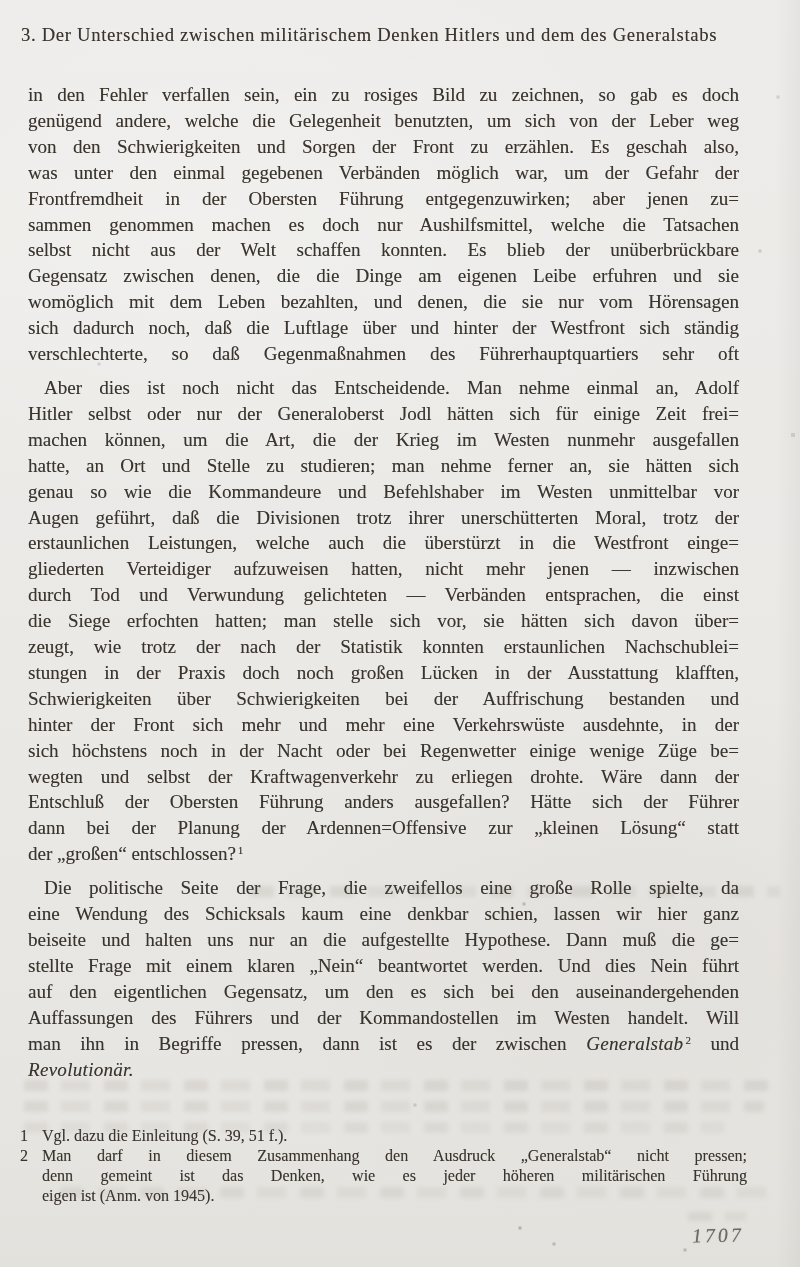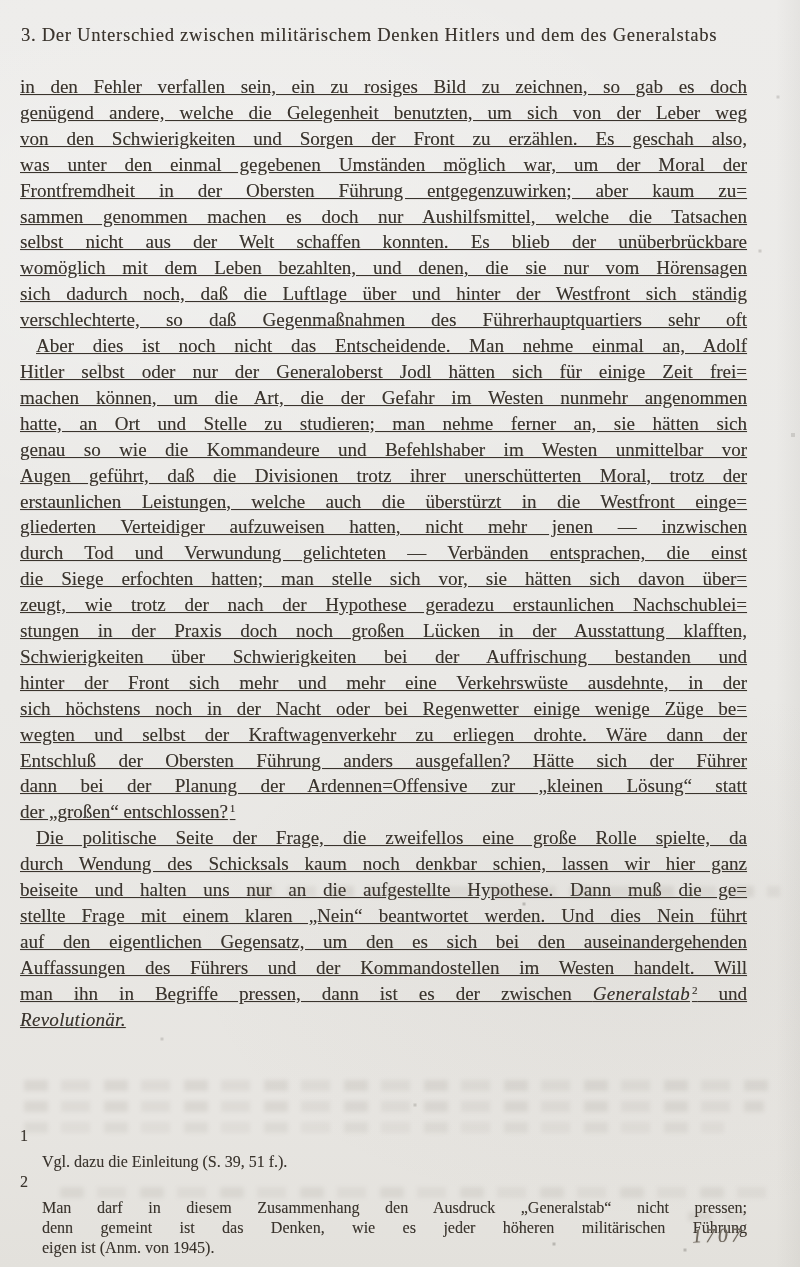--- a/index.html
+++ b/index.html
@@ -28,34 +28,34 @@
     position:absolute;left:21px;top:25px;width:740px;
     font-size:18.5px;letter-spacing:.75px;white-space:nowrap;
     color:var(--ink);
     text-shadow:.2px .2px .3px rgba(58,52,45,.45);
   }
   .body-text{
     position:absolute;left:20px;top:74px;width:727px;
     font-size:19px;line-height:25.9px;
     text-shadow:.2px .2px .35px rgba(58,52,45,.4);
   }
-  .para{margin:0;text-decoration:underline;}
+  .para{margin:8px;}
   .line{text-align:justify;text-align-last:justify;}
   .line.last{text-align-last:left;}
   .line.indent{text-indent:16px;}
   sup{font-size:11px;line-height:0;vertical-align:6px;margin-left:2px;}
   i{font-style:italic;letter-spacing:.3px;}
   .footnotes{
     position:absolute;left:20px;top:1126px;width:727px;
     font-size:16px;line-height:20px;
     text-shadow:.2px .2px .3px rgba(58,52,45,.35);
   }
   .fn{display:flex;align-items:flex-start;}
   .fn-marker{width:22px;flex:0 0 22px;}
-  .fn-text{flex:1;margin-top:26px;}
+  .fn-text{flex:1;}
   .page-number{
     position:absolute;right:56px;top:1224px;
     font-size:20px;letter-spacing:3px;color:var(--pn);
     transform:skewX(-8deg) rotate(-1deg);
     text-shadow:0 0 1px rgba(111,104,94,.5);
   }
   
   .ghost{
     position:absolute;height:11px;pointer-events:none;
     filter:blur(2.2px);
@@ -91,52 +91,53 @@
 
 <div class="page" style="--paper: #eae9e6; --ink: #3a342d; --pn: #6f685e;">
 
   <div class="running-head">3. Der Unterschied zwischen militärischem Denken Hitlers und dem des Generalstabs</div>
 
   <div class="body-text">
       <div class="para">
         <div class="line">in den Fehler verfallen sein, ein zu rosiges Bild zu zeichnen, so gab es doch</div>
         <div class="line">genügend andere, welche die Gelegenheit benutzten, um sich von der Leber weg</div>
         <div class="line">von den Schwierigkeiten und Sorgen der Front zu erzählen. Es geschah also,</div>
-        <div class="line">was unter den einmal gegebenen Umständen möglich war, um der Moral der</div>
-        <div class="line">Frontfremdheit in der Obersten Führung entgegenzuwirken; aber kaum zu=</div>
+        <div class="line">was unter den einmal gegebenen Verbänden möglich war, um der Gefahr der</div>
+        <div class="line">Frontfremdheit in der Obersten Führung entgegenzuwirken; aber jenen zu=</div>
         <div class="line">sammen genommen machen es doch nur Aushilfsmittel, welche die Tatsachen</div>
         <div class="line">selbst nicht aus der Welt schaffen konnten. Es blieb der unüberbrückbare</div>
+        <div class="line">Gegensatz zwischen denen, die die Dinge am eigenen Leibe erfuhren und sie</div>
         <div class="line">womöglich mit dem Leben bezahlten, und denen, die sie nur vom Hörensagen</div>
         <div class="line">sich dadurch noch, daß die Luftlage über und hinter der Westfront sich ständig</div>
         <div class="line">verschlechterte, so daß Gegenmaßnahmen des Führerhauptquartiers sehr oft</div>
       </div>
       <div class="para">
         <div class="line indent">Aber dies ist noch nicht das Entscheidende. Man nehme einmal an, Adolf</div>
         <div class="line">Hitler selbst oder nur der Generaloberst Jodl hätten sich für einige Zeit frei=</div>
-        <div class="line">machen können, um die Art, die der Gefahr im Westen nunmehr angenommen</div>
+        <div class="line">machen können, um die Art, die der Krieg im Westen nunmehr ausgefallen</div>
         <div class="line">hatte, an Ort und Stelle zu studieren; man nehme ferner an, sie hätten sich</div>
         <div class="line">genau so wie die Kommandeure und Befehlshaber im Westen unmittelbar vor</div>
         <div class="line">Augen geführt, daß die Divisionen trotz ihrer unerschütterten Moral, trotz der</div>
         <div class="line">erstaunlichen Leistungen, welche auch die überstürzt in die Westfront einge=</div>
         <div class="line">gliederten Verteidiger aufzuweisen hatten, nicht mehr jenen — inzwischen</div>
         <div class="line">durch Tod und Verwundung gelichteten — Verbänden entsprachen, die einst</div>
         <div class="line">die Siege erfochten hatten; man stelle sich vor, sie hätten sich davon über=</div>
-        <div class="line">zeugt, wie trotz der nach der Hypothese geradezu erstaunlichen Nachschublei=</div>
+        <div class="line">zeugt, wie trotz der nach der Statistik konnten erstaunlichen Nachschublei=</div>
         <div class="line">stungen in der Praxis doch noch großen Lücken in der Ausstattung klafften,</div>
         <div class="line">Schwierigkeiten über Schwierigkeiten bei der Auffrischung bestanden und</div>
         <div class="line">hinter der Front sich mehr und mehr eine Verkehrswüste ausdehnte, in der</div>
         <div class="line">sich höchstens noch in der Nacht oder bei Regenwetter einige wenige Züge be=</div>
         <div class="line">wegten und selbst der Kraftwagenverkehr zu erliegen drohte. Wäre dann der</div>
         <div class="line">Entschluß der Obersten Führung anders ausgefallen? Hätte sich der Führer</div>
         <div class="line">dann bei der Planung der Ardennen=Offensive zur „kleinen Lösung“ statt</div>
         <div class="line last">der „großen“ entschlossen?<sup>1</sup></div>
       </div>
       <div class="para">
         <div class="line indent">Die politische Seite der Frage, die zweifellos eine große Rolle spielte, da</div>
-        <div class="line">durch Wendung des Schicksals kaum noch denkbar schien, lassen wir hier ganz</div>
+        <div class="line">eine Wendung des Schicksals kaum eine denkbar schien, lassen wir hier ganz</div>
         <div class="line">beiseite und halten uns nur an die aufgestellte Hypothese. Dann muß die ge=</div>
         <div class="line">stellte Frage mit einem klaren „Nein“ beantwortet werden. Und dies Nein führt</div>
         <div class="line">auf den eigentlichen Gegensatz, um den es sich bei den auseinandergehenden</div>
         <div class="line">Auffassungen des Führers und der Kommandostellen im Westen handelt. Will</div>
         <div class="line">man ihn in Begriffe pressen, dann ist es der zwischen <i>Generalstab</i><sup>2</sup> und</div>
         <div class="line last"><i>Revolutionär.</i></div>
       </div>
     </div>
 
   <div class="footnotes">

